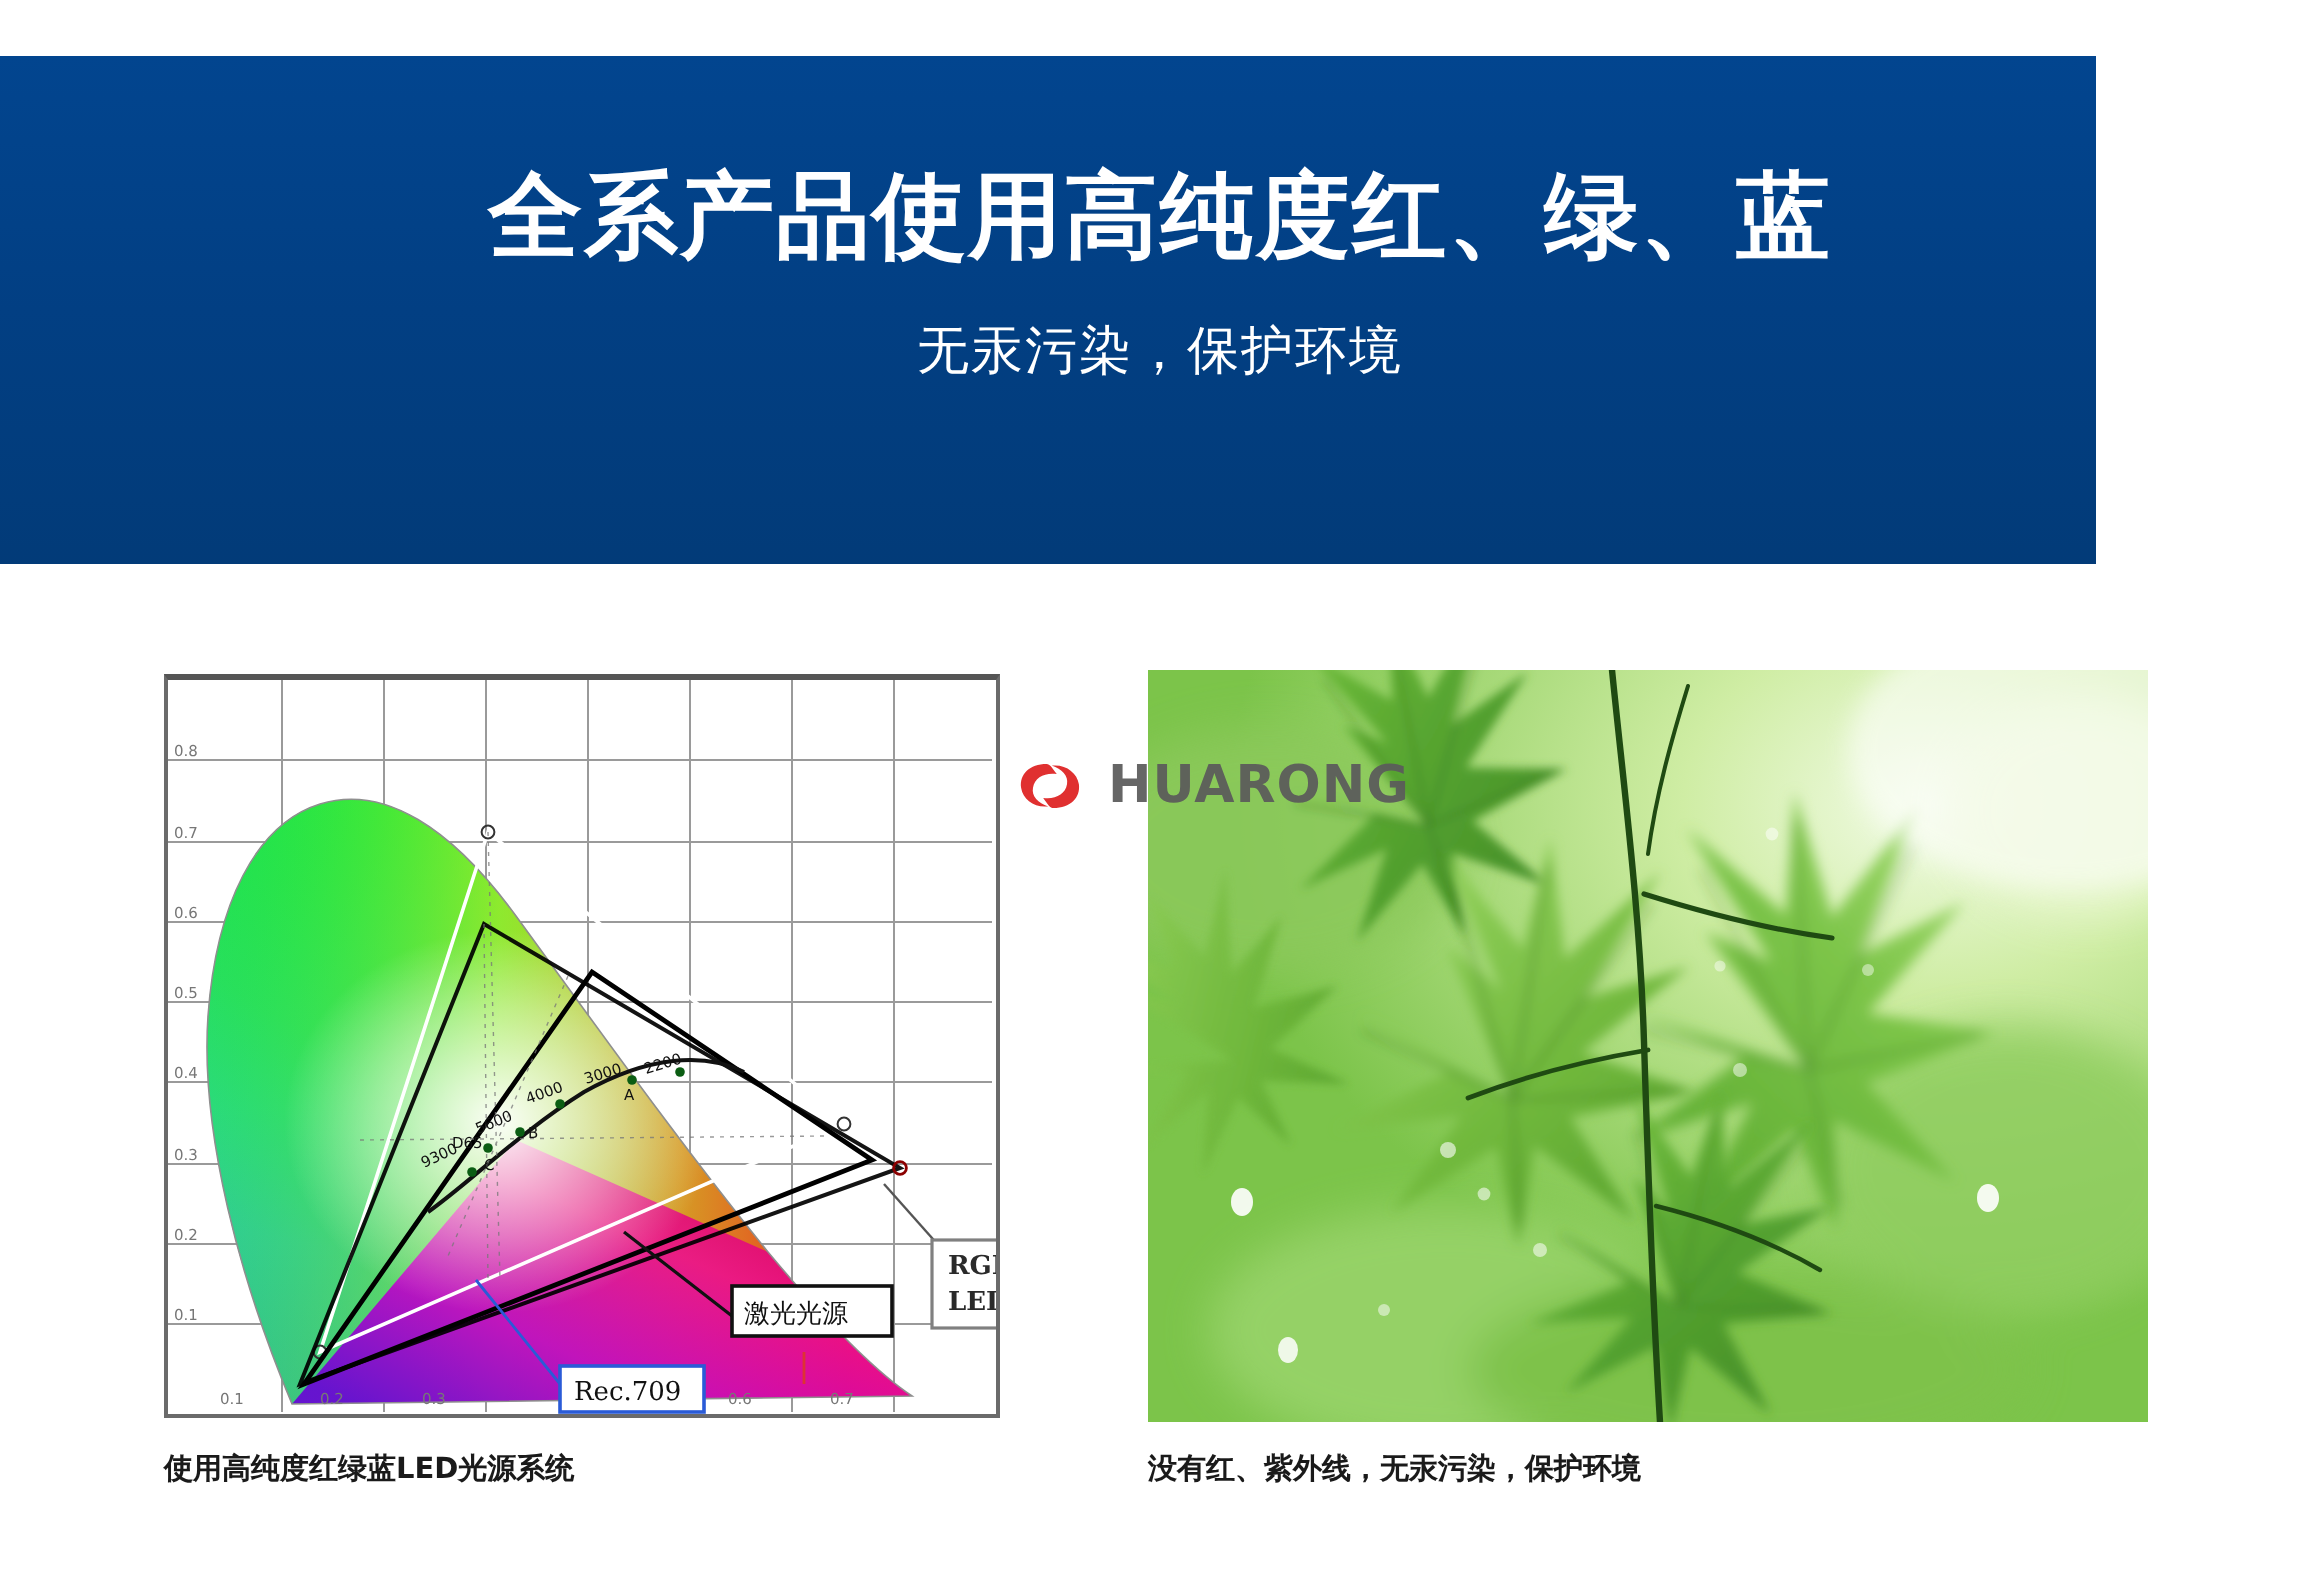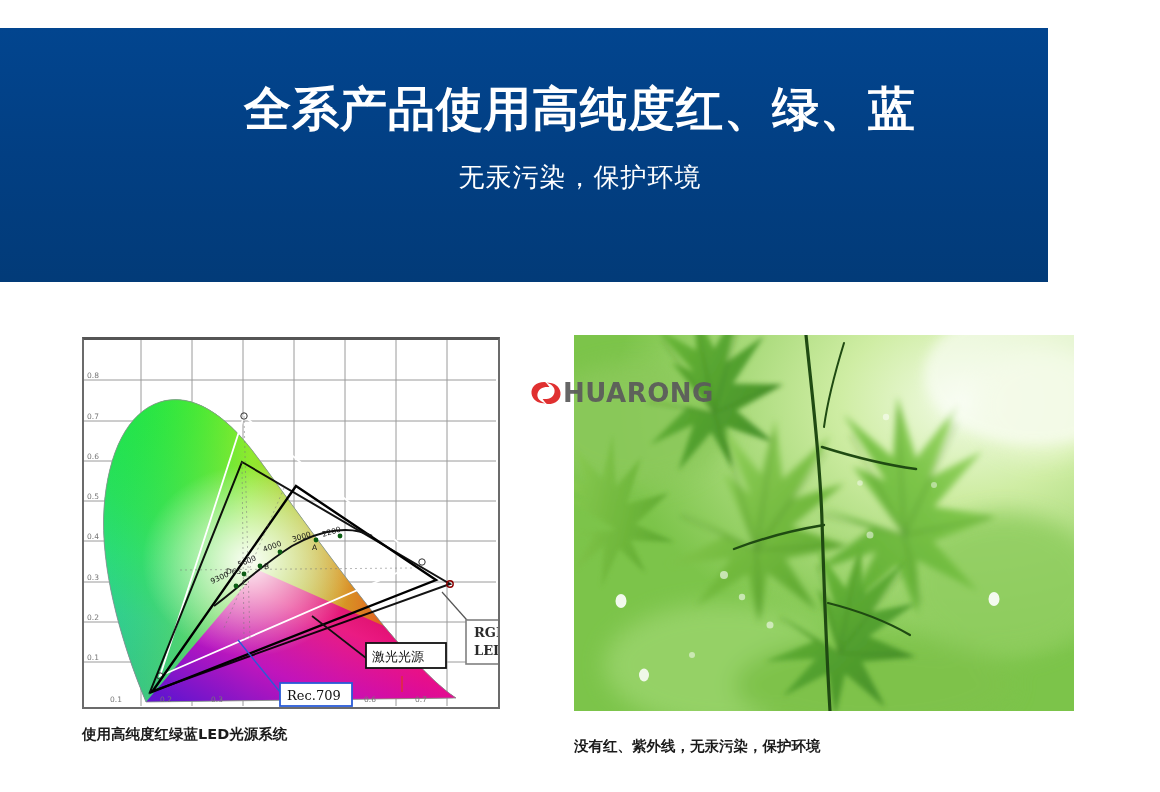--- a/index.html
+++ b/index.html
@@ -29,21 +29,21 @@
     font-weight:700;
     font-size:47px;
     line-height:58px;
     letter-spacing:1px;
     text-align:center;
     white-space:nowrap;
   }
   .subtitle {
     margin-top:22px;
     color:#ffffff;
-    font-family:Liberation Sans, sans-serif;
+    font-family:Liberation Mono, monospace;
     font-weight:400;
     font-size:26px;
     line-height:34px;
     text-align:center;
     letter-spacing:1px;
     white-space:nowrap;
   }
 
   
   .content { position:absolute; left:0; top:282px; width:1160px; height:510px; background:#fff; }
@@ -64,33 +64,33 @@
   .cap-row{
     position:absolute; left:0; top:443px; width:1160px; height:30px;
   }
   .caption{
     position:absolute; top:0;
     font-family:"DejaVu Sans","Liberation Sans",sans-serif;
     font-size:14.5px; font-weight:600; color:#1a1a1a;
     white-space:nowrap;
   }
   .caption.left{ left:82px; width:418px; }
-  .caption.right{ left:574px; width:500px;margin-top:12px; }
+  .caption.right{ left:574px; width:500px; }
 
   
   .photo-panel{
     position:absolute; left:574px; top:53px; width:500px; height:376px;
     overflow:hidden; background:#8fd15a;
   }
   .photo-svg{ position:absolute; left:0; top:0; }
 
   
   .watermark{
-    position:absolute; left:529px; top:372px; height:42px;
-    display:flex; align-items:center; gap:0;
+    position:absolute; left:508px; top:372px; height:42px;
+    display:flex; align-items:center; gap:12px;
     pointer-events:none; z-index:40;
   }
   .wm-mark{ width:34px; height:30px; }
   .wm-text{
     font-family:"DejaVu Sans","Liberation Sans",sans-serif;
     font-weight:700; font-size:26px; letter-spacing:0.5px;
     color:#5b5b5b; opacity:0.93;
   }
 </style>
 </head>

